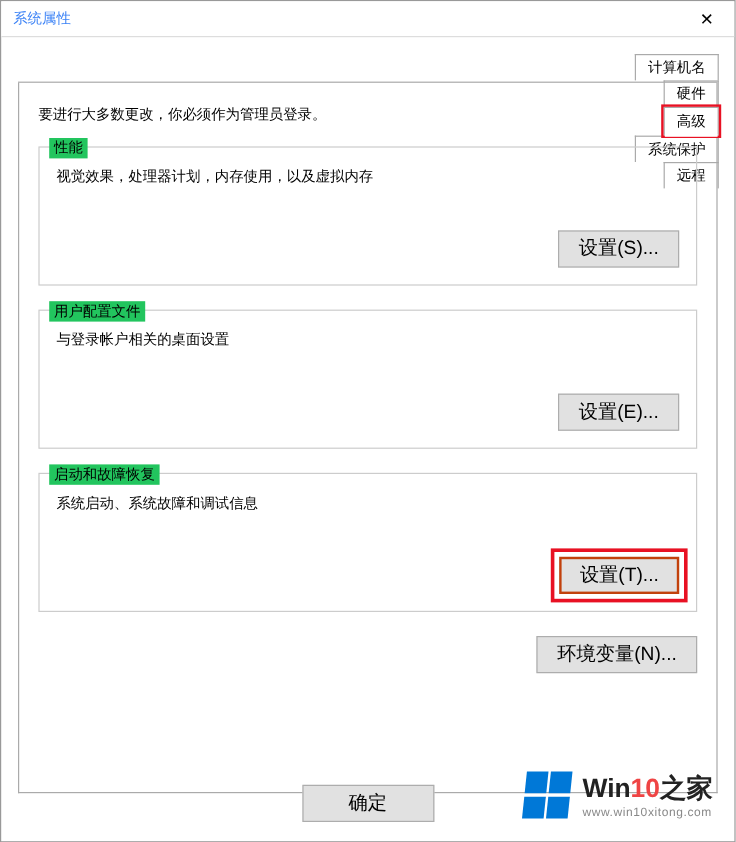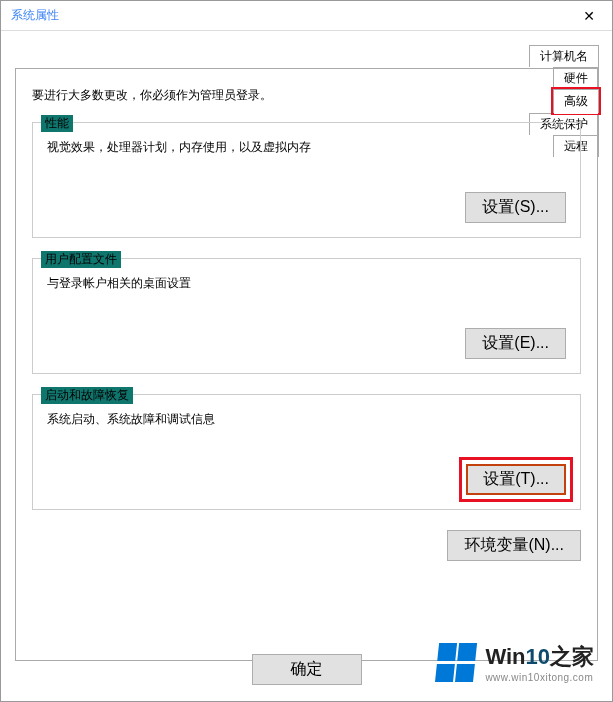--- a/index.html
+++ b/index.html
@@ -96,21 +96,21 @@
     .group {
       border: 1px solid #ccc;
       position: relative;
       padding: 16px 14px 14px 14px;
       margin-bottom: 20px;
     }
     .group-title {
       position: absolute;
       top: -8px;
       left: 8px;
-      background: #0f766e;
+      background: #22c55e;
       padding: 0 4px;
       font-size: 12px;
     }
     .group-desc { font-size: 12px; margin-bottom: 36px; }
     .group-btn-row { text-align: right; }
 
     .win-btn {
       display: inline-block;
       min-width: 96px;
       padding: 4px 16px;
@@ -150,21 +150,21 @@
       bottom: 18px;
       display: flex;
       align-items: center;
       gap: 8px;
       pointer-events: none;
     }
     .win-logo { display:flex; flex-wrap:wrap; width:40px; height:40px; gap:2px; transform: skewX(-6deg); }
     .win-logo div { width:18px; height:18px; background:#0078d7; }
     .watermark-text { display:flex; flex-direction:column; }
     .wm-main { font-size:22px; font-weight:bold; color:#222; }
-    .wm-main .accent { color:#0c4a6e; }
+    .wm-main .accent { color:#ef4444; }
     .wm-sub { font-size:10px; color:#888; letter-spacing:0.5px; }
   </style>
 </head>
 <body>
 
 <div class="titlebar">
   <span class="titlebar-title">系统属性</span>
   <div class="close-btn">
     <span>✕</span>
   </div>

